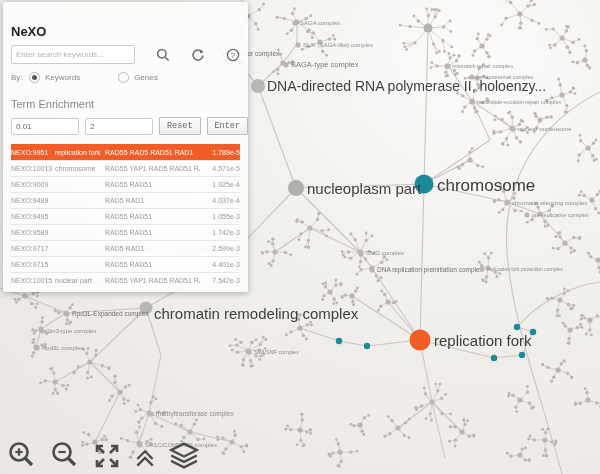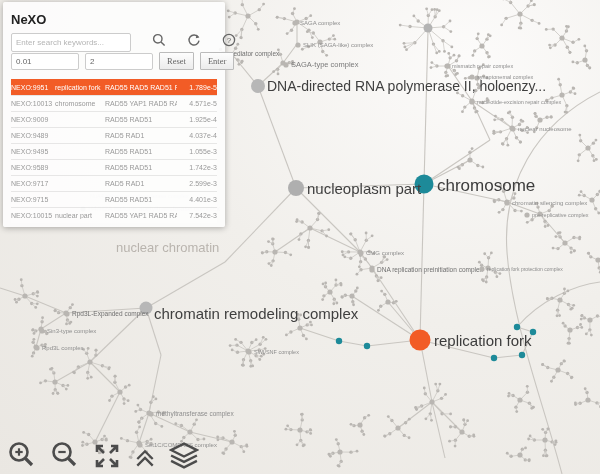--- a/index.html
+++ b/index.html
@@ -4,48 +4,48 @@
 <style>
   html,body{margin:0;padding:0}
   body{
     width:600px;height:474px;overflow:hidden;position:relative;
     background:radial-gradient(ellipse at 78% 12%, #fcfbfa 0%, #f1efeb 45%, #eae7e2 100%);
     font-family:"Liberation Sans",sans-serif;
   }
   #net{position:absolute;left:0;top:0;z-index:1}
   
   .panel{
-    position:absolute;left:3px;top:2px;width:222px;z-index:2;
+    position:absolute;left:3px;top:2px;width:245px;z-index:2;
     background:rgba(253,253,253,0.9);
     box-shadow:0 1px 6px rgba(0,0,0,0.3);border-radius:2px;
-    padding:8px 8px 4px 8px;box-sizing:border-box;
+    padding:20px 8px 4px 8px;box-sizing:border-box;
   }
   .app-title{font-size:13px;font-weight:bold;color:#222;margin:2px 0 6px}
-  .search-row{display:flex;align-items:flex-start;gap:21px}
+  .search-row{display:flex;align-items:center;gap:21px}
   .search-input{width:128px;height:15px;border:1px solid #ccc;border-radius:2px;
     font-size:8px;padding:1px 4px;color:#444;font-family:"Liberation Sans",sans-serif}
   .search-input::placeholder{color:#b5b5b5}
   .icon-btn{display:inline-flex;cursor:pointer}
   .radio-row{display:flex;align-items:center;margin-top:8px;font-size:8px;color:#888}
   .by-label{width:18px}
   .radio-opt{display:flex;align-items:center;margin-right:38px;cursor:pointer}
   .radio{width:9px;height:9px;border:1px solid #b5b5b5;border-radius:50%;
     display:inline-block;margin-right:5px;position:relative;background:#fff}
   .radio.sel::after{content:"";position:absolute;left:2px;top:2px;right:2px;bottom:2px;
     background:#555;border-radius:50%}
   .section-heading{margin-top:15px;font-size:11px;color:#888}
   .query-box{margin-top:5px;width:100%;box-sizing:border-box;height:32px;
     border:1px solid #ccc;border-radius:2px;font-size:8px;color:#999;
     padding:3px 4px;resize:none;background:#fff;font-family:"Liberation Sans",sans-serif}
-  .params-row{display:flex;gap:6px;align-items:center}
+  .params-row{display:flex;gap:6px;margin-top:7px;align-items:center}
   .param-input{width:58px;height:13px;border:1px solid #ccc;border-radius:2px;
     font-size:8px;padding:1px 4px;color:#666;font-family:"Liberation Sans",sans-serif}
   .btn{height:18px;padding:0 7px;font-size:8.5px;color:#666;cursor:pointer;
     background:linear-gradient(#fdfdfd,#ececec);border:1px solid #bbb;border-radius:1px;
-    font-family:Liberation Serif, serif}
+    font-family:Liberation Mono, monospace}
   .btn-reset{margin-left:auto}
   
   .rtable{margin-top:9px}
   .trow{display:grid;grid-template-columns:44px 50px 1fr 40px;
     padding:4px 0;font-size:7px;color:#999;
     border-top:1px solid rgba(110,110,110,0.15);background:rgba(255,255,255,0.35)}
   .trow span{white-space:nowrap;overflow:hidden}
   .pval{text-align:right}
   .trow.hl{background:#f25c26;color:#fff;border-top:1px solid #f25c26}
   
@@ -1612,21 +1612,33 @@
       </svg>
     </span>
     <span class="icon-btn">
       <svg width="14" height="14" viewBox="0 0 14 14">
         <circle cx="7" cy="7" r="5.6" stroke="#666" stroke-width="1.3" fill="none"></circle>
         <text x="7" y="9.7" font-size="8" fill="#666" text-anchor="middle" font-family="Liberation Sans, sans-serif">?</text>
       </svg>
     </span>
   </div>
 
+  <div class="radio-row">
+    <span class="by-label">By:</span>
+    <span class="radio-opt">
+      <span class="radio sel"></span>
+      <span>Keywords</span>
+    </span>
+    <span class="radio-opt">
+      <span class="radio"></span>
+      <span>Genes</span>
+    </span>
+  </div>
 
+  <div class="section-heading">Term Enrichment</div>
 
 
   <div class="params-row">
     <input class="param-input" type="text" value="0.01" style="">
     <input class="param-input" type="text" value="2" style="">
     <button class="btn btn-reset">Reset</button>
     <button class="btn">Enter</button>
   </div>
 
   <div class="rtable">

